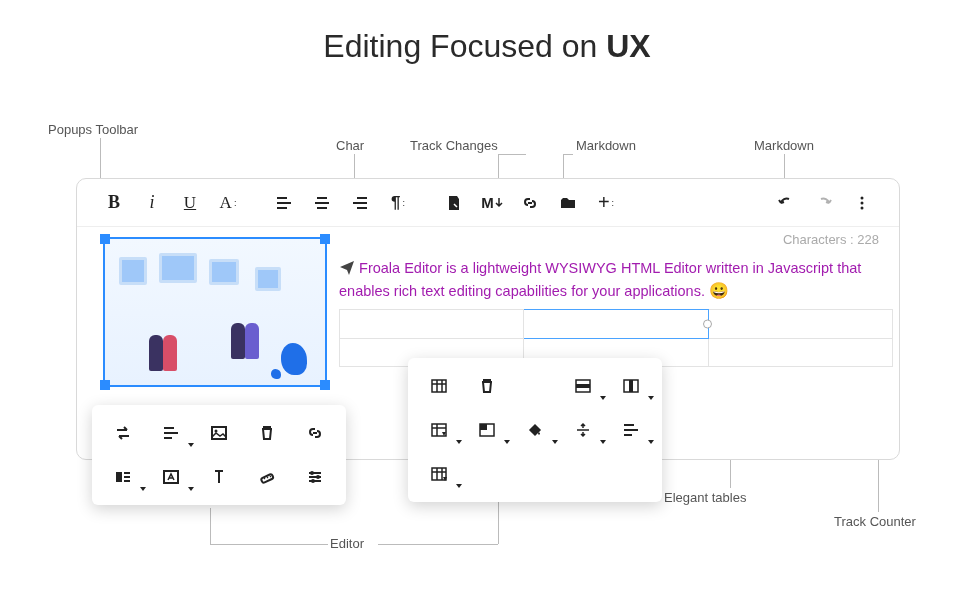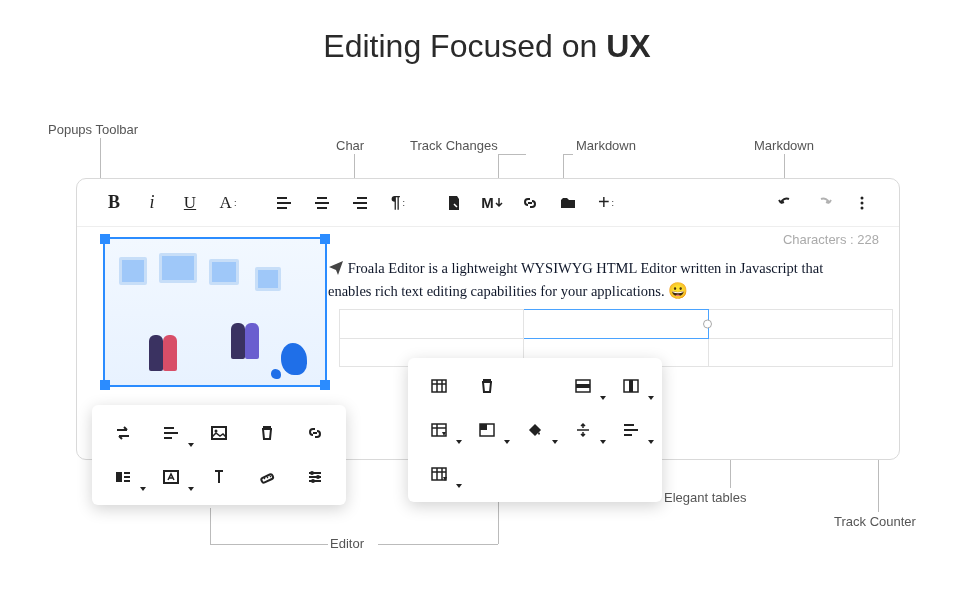--- a/index.html
+++ b/index.html
@@ -98,27 +98,26 @@
     height: 36px;
     border-radius: 6px 6px 2px 2px;
   }
   .blob {
     position: absolute;
     background: #1f6fe8;
     border-radius: 50% 60% 40% 55%;
   }
   .content-text {
     position: absolute;
-    left: 251px;
+    left: 262px;
     top: 30px;
     right: 30px;
     font-size: 14.5px;
-    color: #0f172a;
+    color: #a21caf;
     line-height: 1.45;
-    font-family: Liberation Serif, serif;
   }
   .plane {
     display: inline-block;
     transform: translateY(2px);
   }
   .emoji { font-size: 16px; }
   .table-grid {
     position: absolute;
     left: 262px;
     top: 82px;

